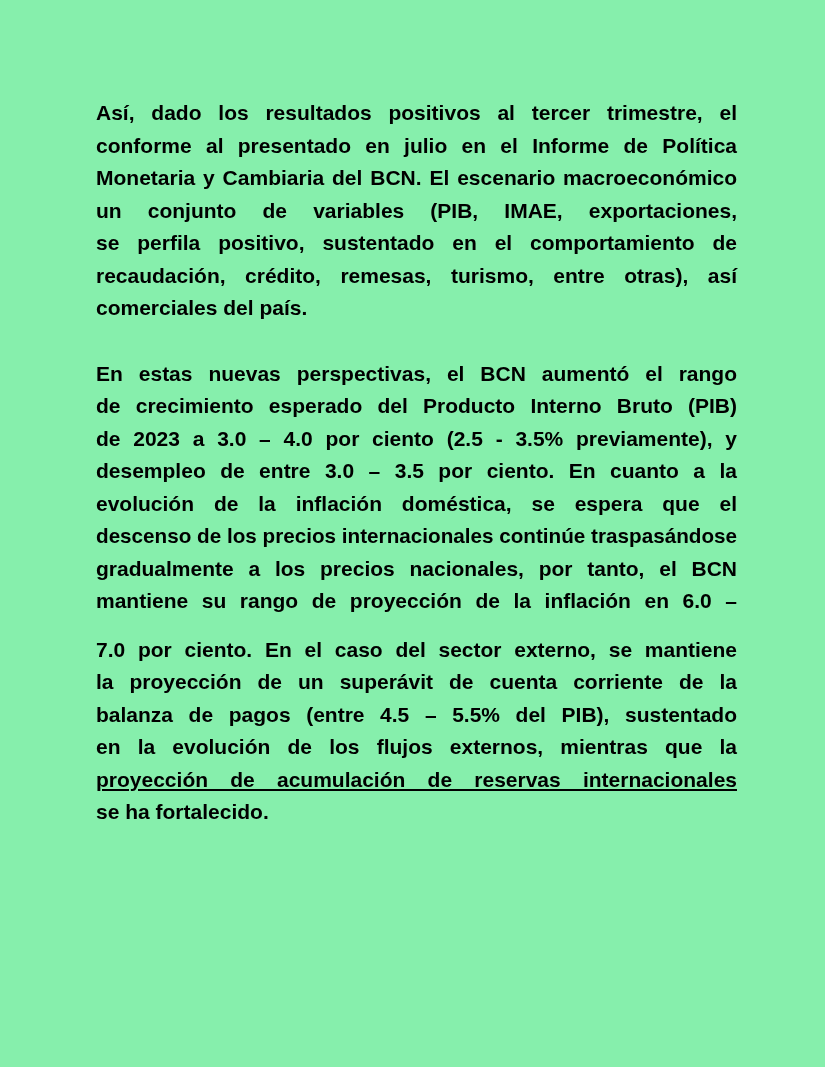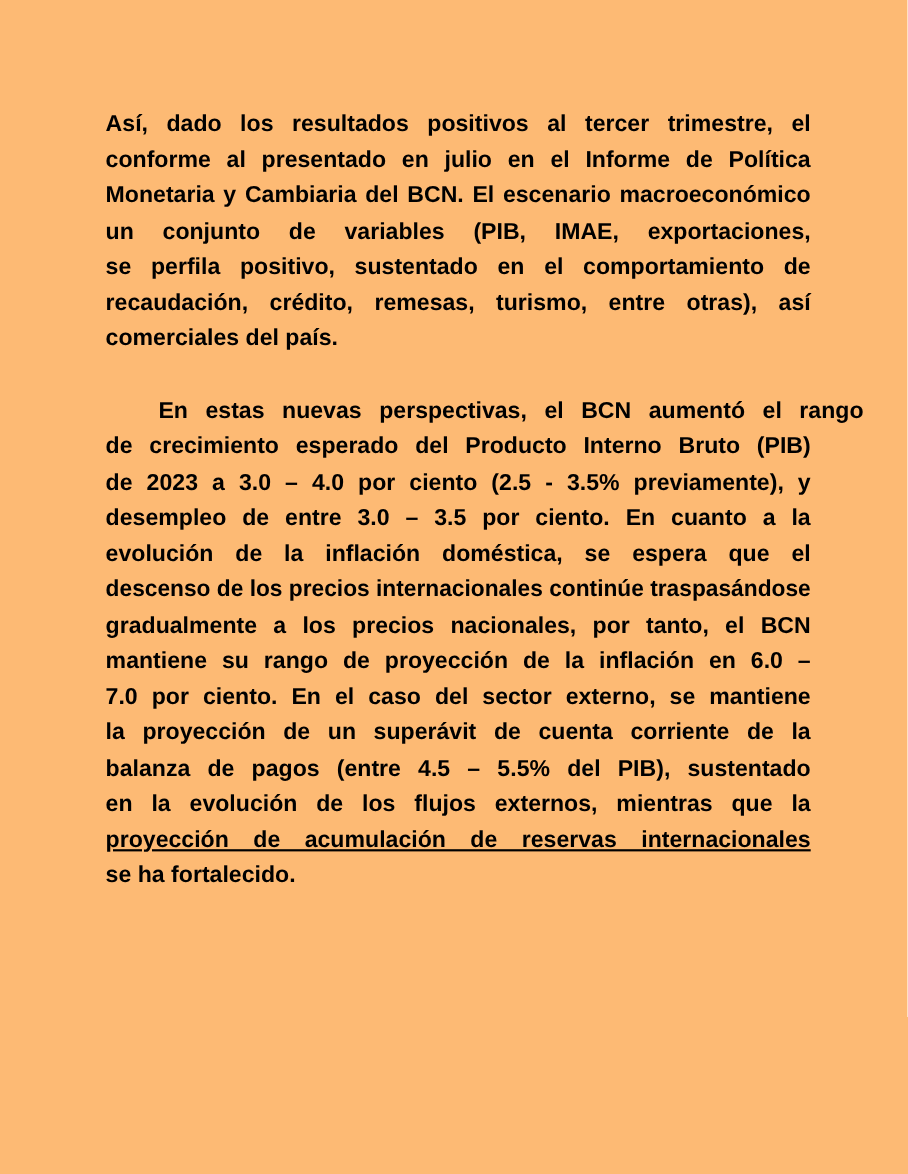--- a/index.html
+++ b/index.html
@@ -1,21 +1,21 @@
 <!DOCTYPE html>
 <html><head>
 <meta charset="utf-8">
 <style>
   * { margin: 0; padding: 0; box-sizing: border-box; }
   html, body { background: #ffffff; }
   .page {
     position: relative;
     width: 825px;
     height: 1067px;
-    background: #fdba74;
+    background: #86efac;
     overflow: hidden;
     font-family: "Liberation Sans", sans-serif;
     font-weight: 700;
     color: #000000;
   }
   .content {
     position: absolute;
     left: 96px;
     top: 97px;
     width: 641px;
@@ -39,29 +39,29 @@
     <div class="paragraph">
         <div class="line" style="word-spacing: 10.9746px;">Así, dado los resultados positivos al tercer trimestre, el</div>
         <div class="line" style="word-spacing: 8.46701px;">conforme al presentado en julio en el Informe de Política</div>
         <div class="line" style="word-spacing: 2.04018px;">Monetaria y Cambiaria del BCN. El escenario macroeconómico</div>
         <div class="line" style="word-spacing: 20.2865px;">un conjunto de variables (PIB, IMAE, exportaciones,</div>
         <div class="line" style="word-spacing: 12.0536px;">se perfila positivo, sustentado en el comportamiento de</div>
         <div class="line" style="word-spacing: 13.6589px;">recaudación, crédito, remesas, turismo, entre otras), así</div>
         <div class="line last">comerciales del país.</div>
       </div>
     <div class="paragraph">
-        <div class="line" style="word-spacing: 10.0996px; margin-left: 48px;">En estas nuevas perspectivas, el BCN aumentó el rango</div>
+        <div class="line" style="word-spacing: 10.0996px;">En estas nuevas perspectivas, el BCN aumentó el rango</div>
         <div class="line" style="word-spacing: 9.39286px; text-align: center;">de crecimiento esperado del Producto Interno Bruto (PIB)</div>
         <div class="line" style="word-spacing: 6.92188px;">de 2023 a 3.0 – 4.0 por ciento (2.5 - 3.5% previamente), y</div>
         <div class="line" style="word-spacing: 8.61932px;">desempleo de entre 3.0 – 3.5 por ciento. En cuanto a la</div>
         <div class="line" style="word-spacing: 14.0391px;">evolución de la inflación doméstica, se espera que el</div>
         <div class="line" style="transform: scaleX(0.984308);">descenso de los precios internacionales continúe traspasándose</div>
         <div class="line" style="word-spacing: 8.93945px;">gradualmente a los precios nacionales, por tanto, el BCN</div>
         <div class="line" style="word-spacing: 7.73281px;">mantiene su rango de proyección de la inflación en 6.0 –</div>
-        <div class="line" style="word-spacing: 6.9125px;">7.0 por ciento. En el caso del sector externo, se mantiene</div>
+        <div class="line" style="word-spacing: 6.9125px; margin-top: 16px;">7.0 por ciento. En el caso del sector externo, se mantiene</div>
         <div class="line" style="word-spacing: 10.1476px;">la proyección de un superávit de cuenta corriente de la</div>
         <div class="line" style="word-spacing: 9.75868px;">balanza de pagos (entre 4.5 – 5.5% del PIB), sustentado</div>
         <div class="line" style="word-spacing: 11.316px;">en la evolución de los flujos externos, mientras que la</div>
         <div class="line" style="word-spacing: 16.3844px; text-decoration: underline;">proyección de acumulación de reservas internacionales</div>
         <div class="line last">se ha fortalecido.</div>
       </div>
   </div>
 </div>
 
 </body></html>

